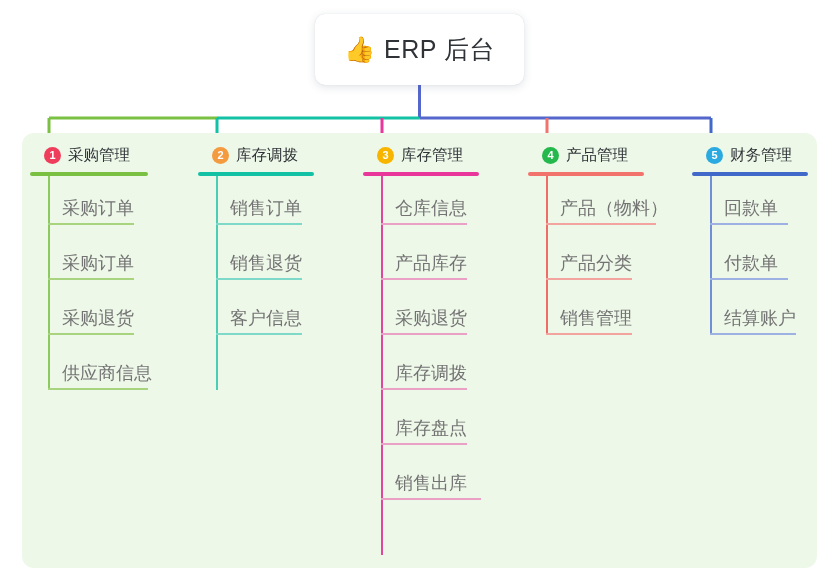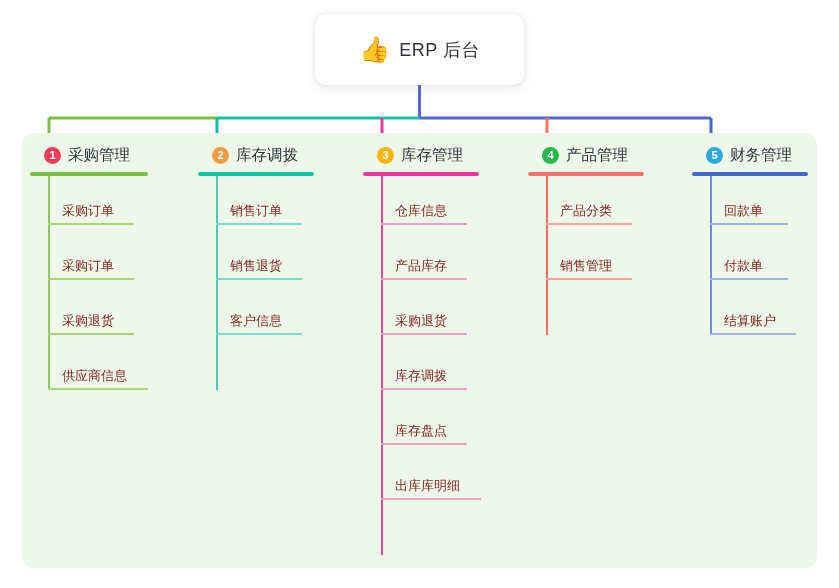--- a/index.html
+++ b/index.html
@@ -22,21 +22,21 @@
     left:315px;top:14px;width:209px;height:71px;
     background:#ffffff;
     border-radius:10px;
     box-shadow:0 2px 9px rgba(80,90,110,.17),0 0 1px rgba(80,90,110,.22);
     display:flex;align-items:center;justify-content:center;
     gap:9px;
     z-index:5;
   }
   .root-emoji{font-size:25px;line-height:1;}
   .root-title{
-    font-size:18px;color:#2f3337;letter-spacing:.5px;white-space:nowrap;
+    font-size:25px;color:#2f3337;letter-spacing:.5px;white-space:nowrap;
   }
 
   
   .panel{
     position:absolute;
     left:22px;top:133px;width:795px;height:435px;
     background:#eef8e9;
     border-radius:12px;
     z-index:1;
   }
@@ -51,21 +51,21 @@
     flex:none;
   }
   .col-title{font-size:15.5px;color:#2f3337;white-space:nowrap;}
   .head-rule{height:4px;border-radius:2px;margin-top:5px;}
 
   .items{position:relative;margin-top:0;}
   .spine{position:absolute;left:18px;top:0;bottom:0;width:2px;}
   .item{position:relative;height:55px;}
   .item-label{
     position:absolute;left:32px;bottom:11px;
-    font-size:13px;color:#7f1d1d;white-space:nowrap;
+    font-size:18px;color:#737373;white-space:nowrap;
   }
   .item-rule{
     position:absolute;left:18px;bottom:6px;height:2px;
   }
 </style>
 </head>
 <body>
 
 <div id="stage">
 
@@ -159,34 +159,38 @@
           </div>
           <div class="item">
             <span class="item-label">库存调拨</span>
             <div class="item-rule" style="background: rgb(235, 160, 198); width: 86px;"></div>
           </div>
           <div class="item">
             <span class="item-label">库存盘点</span>
             <div class="item-rule" style="background: rgb(235, 160, 198); width: 86px;"></div>
           </div>
           <div class="item">
-            <span class="item-label">出库库明细</span>
+            <span class="item-label">销售出库</span>
             <div class="item-rule" style="background: rgb(235, 160, 198); width: 100px;"></div>
           </div>
         </div>
       </div>
       <div class="col" style="left: 528px;">
         <div class="col-head">
           <span class="badge" style="background: rgb(37, 184, 76);">4</span>
           <span class="col-title">产品管理</span>
         </div>
         <div class="head-rule" style="background: rgb(242, 115, 108); width: 116px;"></div>
         <div class="items">
           <div class="spine" style="background: rgb(239, 109, 103); height: 159px;"></div>
           <div class="item">
+            <span class="item-label">产品（物料）</span>
+            <div class="item-rule" style="background: rgb(243, 164, 158); width: 110px;"></div>
+          </div>
+          <div class="item">
             <span class="item-label">产品分类</span>
             <div class="item-rule" style="background: rgb(243, 164, 158); width: 86px;"></div>
           </div>
           <div class="item">
             <span class="item-label">销售管理</span>
             <div class="item-rule" style="background: rgb(243, 164, 158); width: 86px;"></div>
           </div>
         </div>
       </div>
       <div class="col" style="left: 692px;">

